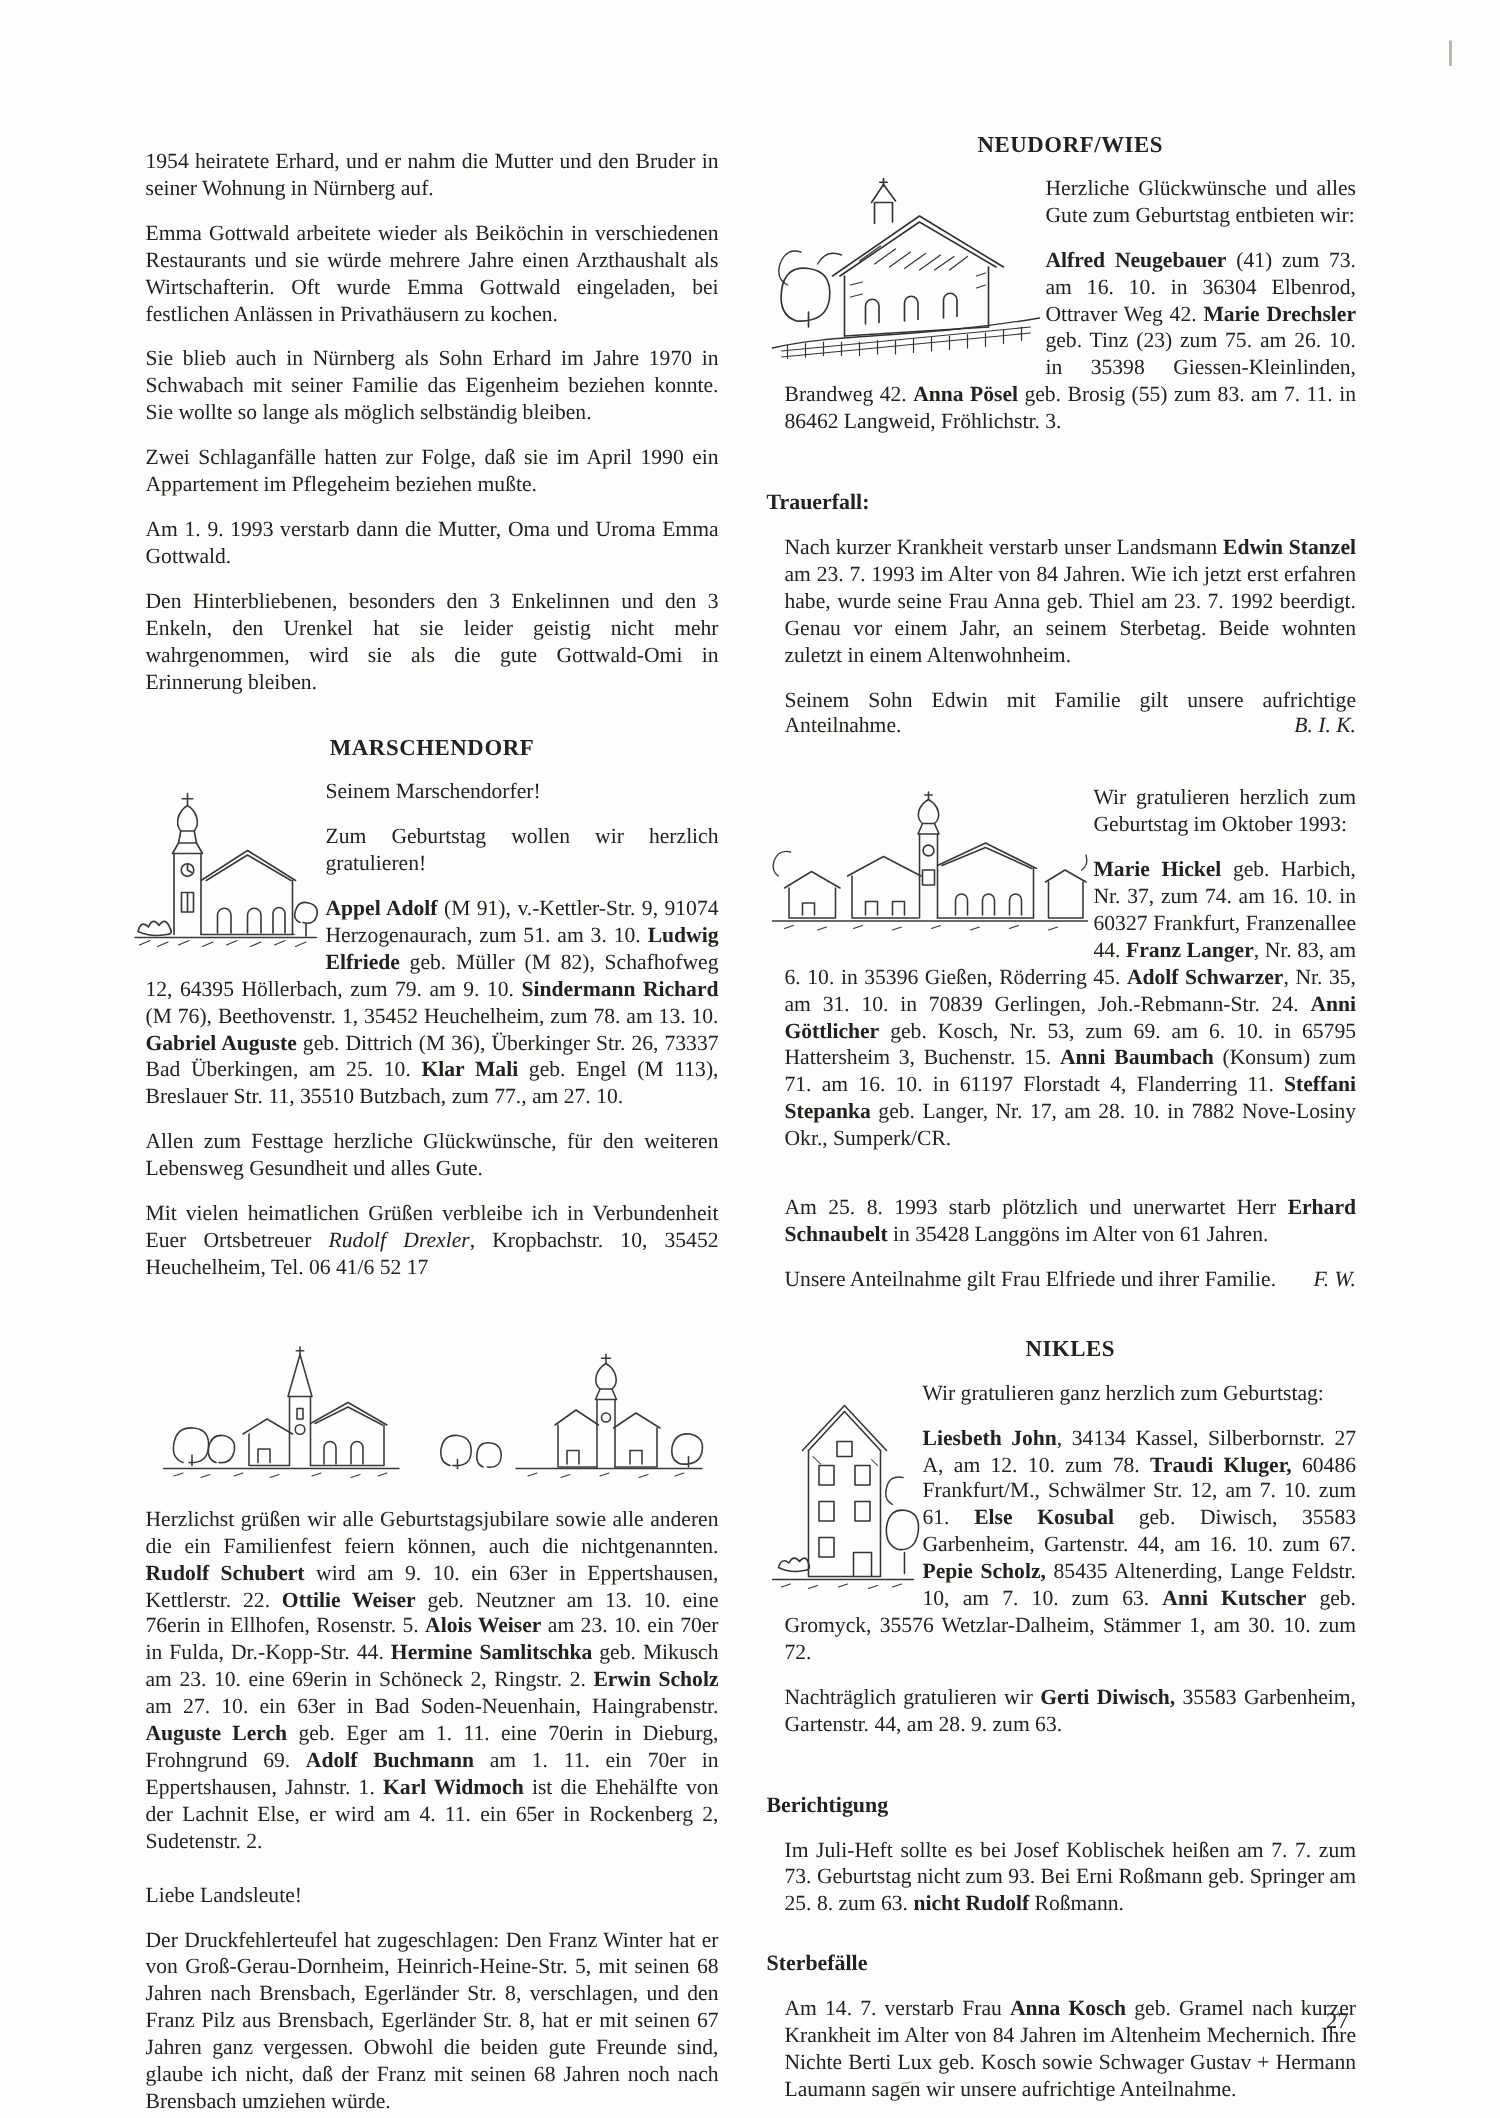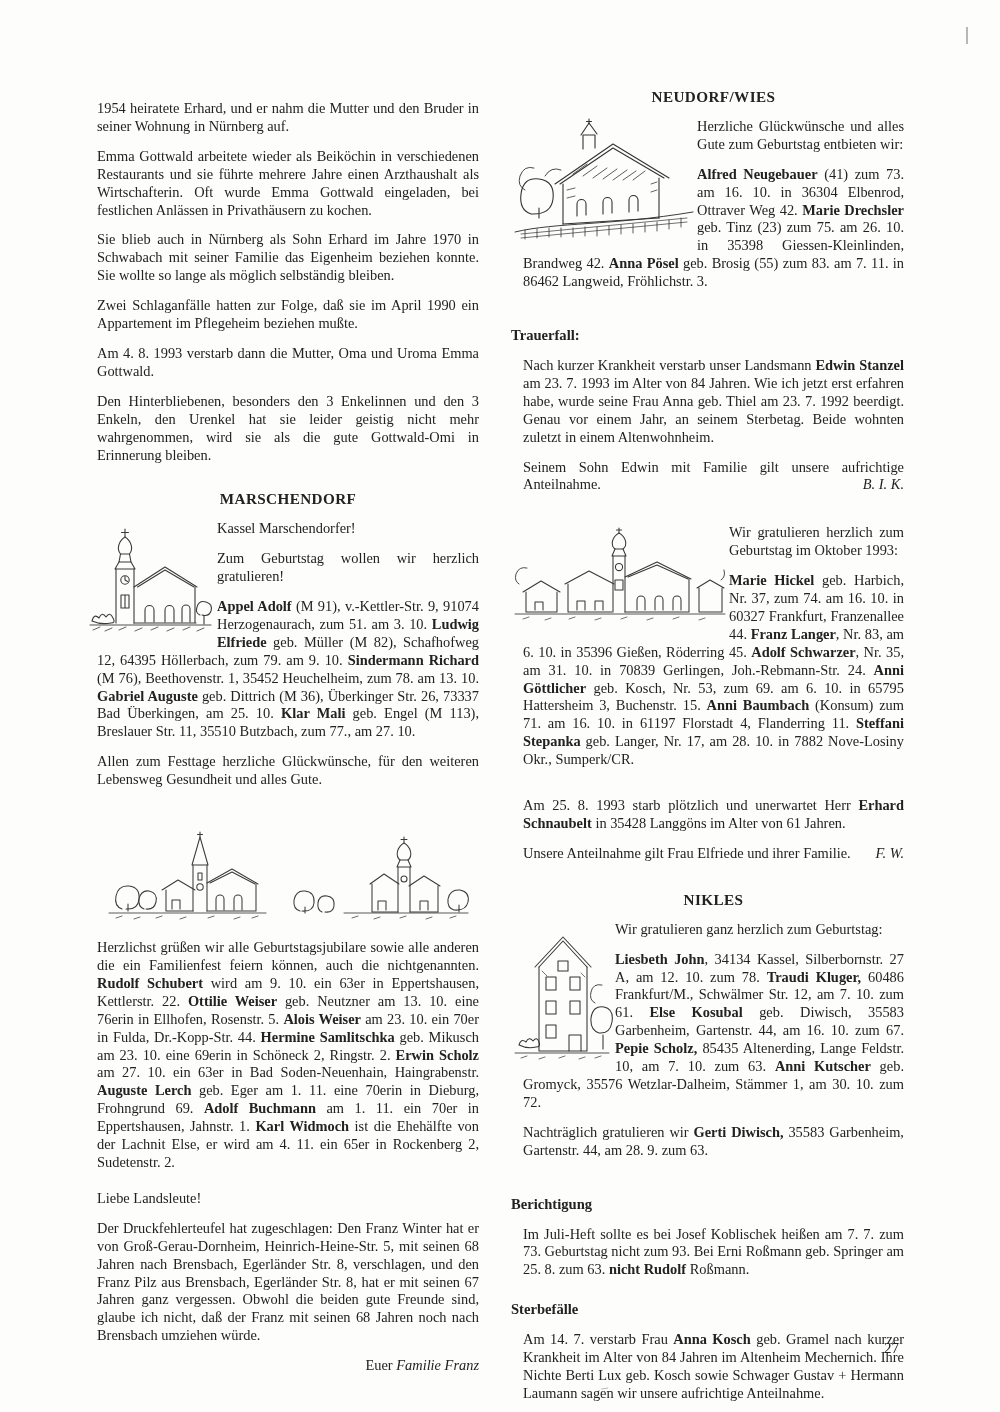--- a/index.html
+++ b/index.html
@@ -51,24 +51,24 @@
 
 <div class="page">
 
   <div class="artifact-tick"></div>
   <div class="artifact-dot"></div>
 
   <div class="col col-left">
 
     <section>
       <p>1954 heiratete Erhard, und er nahm die Mutter und den Bruder in seiner Wohnung in Nürnberg auf.</p>
-      <p>Emma Gottwald arbeitete wieder als Beiköchin in verschiedenen Restaurants und sie führte mehrere Jahre einen Arzthaushalt als Wirtschafterin. Oft wurde Emma Gottwald eingeladen, bei festlichen Anlässen in Privathäusern zu kochen.</p>
+      <p>Emma Gottwald arbeitete wieder als Beiköchin in verschiedenen Restaurants und sie würde mehrere Jahre einen Arzthaushalt als Wirtschafterin. Oft wurde Emma Gottwald eingeladen, bei festlichen Anlässen in Privathäusern zu kochen.</p>
       <p>Sie blieb auch in Nürnberg als Sohn Erhard im Jahre 1970 in Schwabach mit seiner Familie das Eigenheim beziehen konnte. Sie wollte so lange als möglich selbständig bleiben.</p>
       <p>Zwei Schlaganfälle hatten zur Folge, daß sie im April 1990 ein Appartement im Pflegeheim beziehen mußte.</p>
-      <p>Am 4. 8. 1993 verstarb dann die Mutter, Oma und Uroma Emma Gottwald.</p>
+      <p>Am 1. 9. 1993 verstarb dann die Mutter, Oma und Uroma Emma Gottwald.</p>
       <p>Den Hinterbliebenen, besonders den 3 Enkelinnen und den 3 Enkeln, den Urenkel hat sie leider geistig nicht mehr wahrgenommen, wird sie als die gute Gottwald-Omi in Erinnerung bleiben.</p>
     </section>
 
     <section class="sec-marschendorf">
       <h2 class="village-heading">MARSCHENDORF</h2>
       <div class="flow">
         <figure class="fig fig-left">
           <svg width="132" height="122" viewBox="0 0 132 122">
             <g fill="none" stroke="#3b3b3b" stroke-width="1.1" stroke-linecap="round" stroke-linejoin="round">
               <path d="M40 9 V17 M36.5 12.5 H43.5"></path>
@@ -84,24 +84,25 @@
               <path d="M60 102 V90 A4.5 4.5 0 0 1 69 90 V102"></path>
               <path d="M80 102 V90 A4.5 4.5 0 0 1 89 90 V102"></path>
               <path d="M97 102 V89 A4 4 0 0 1 105 89 V102"></path>
               <path d="M5 105 H126" stroke-width="0.9"></path>
               <path d="M8 110 l7 -3 M20 111 l7 -3 M34 110 l7 -3 M50 111 l7 -3 M66 110 l7 -3 M82 111 l7 -3 M98 110 l7 -3 M112 111 l7 -3" stroke-width="0.8"></path>
               <path d="M7 101 q2 -8 7 -3 q3 -7 7 -1 q4 -6 7 1 q3 5 -2 5 q-10 2 -19 -2"></path>
               <path d="M115 95 q-5 -2 -3 -8 q2 -7 9 -5 q7 2 5 9 q-2 6 -9 4 M119 96 V104"></path>
             </g>
           </svg>
         </figure>
-        <p>Kassel Marschendorfer!</p>
+        <p>Seinem Marschendorfer!</p>
         <p>Zum Geburtstag wollen wir herzlich gratulieren!</p>
         <p><span style="font-weight: bold;">Appel Adolf</span><span> (M 91), v.-Kettler-Str. 9, 91074 Herzogenaurach, zum 51. am 3. 10. </span><span style="font-weight: bold;">Ludwig Elfriede</span><span> geb. Müller (M 82), Schafhofweg 12, 64395 Höllerbach, zum 79. am 9. 10. </span><span style="font-weight: bold;">Sindermann Richard</span><span> (M 76), Beethovenstr. 1, 35452 Heuchelheim, zum 78. am 13. 10. </span><span style="font-weight: bold;">Gabriel Auguste</span><span> geb. Dittrich (M 36), Überkinger Str. 26, 73337 Bad Überkingen, am 25. 10. </span><span style="font-weight: bold;">Klar Mali</span><span> geb. Engel (M 113), Breslauer Str. 11, 35510 Butzbach, zum 77., am 27. 10.</span></p>
         <p>Allen zum Festtage herzliche Glückwünsche, für den weiteren Lebensweg Gesundheit und alles Gute.</p>
+        <p><span>Mit vielen heimatlichen Grüßen verbleibe ich in Verbundenheit Euer Ortsbetreuer </span><span style="font-style: italic;">Rudolf Drexler</span><span>, Kropbachstr. 10, 35452 Heuchelheim, Tel. 06 41/6 52 17</span></p>
       </div>
     </section>
 
     <section class="sec-rumburg">
       <figure class="fig fig-center">
         <svg width="368" height="98" viewBox="0 0 368 98">
           <g fill="none" stroke="#3b3b3b" stroke-width="1.05" stroke-linecap="round" stroke-linejoin="round">
             <path d="M96 8 V3 M93.5 5.5 H98.5"></path>
             <path d="M96 8 L88 36 H104 Z"></path>
             <path d="M89 36 V82 M103 36 V82"></path>

